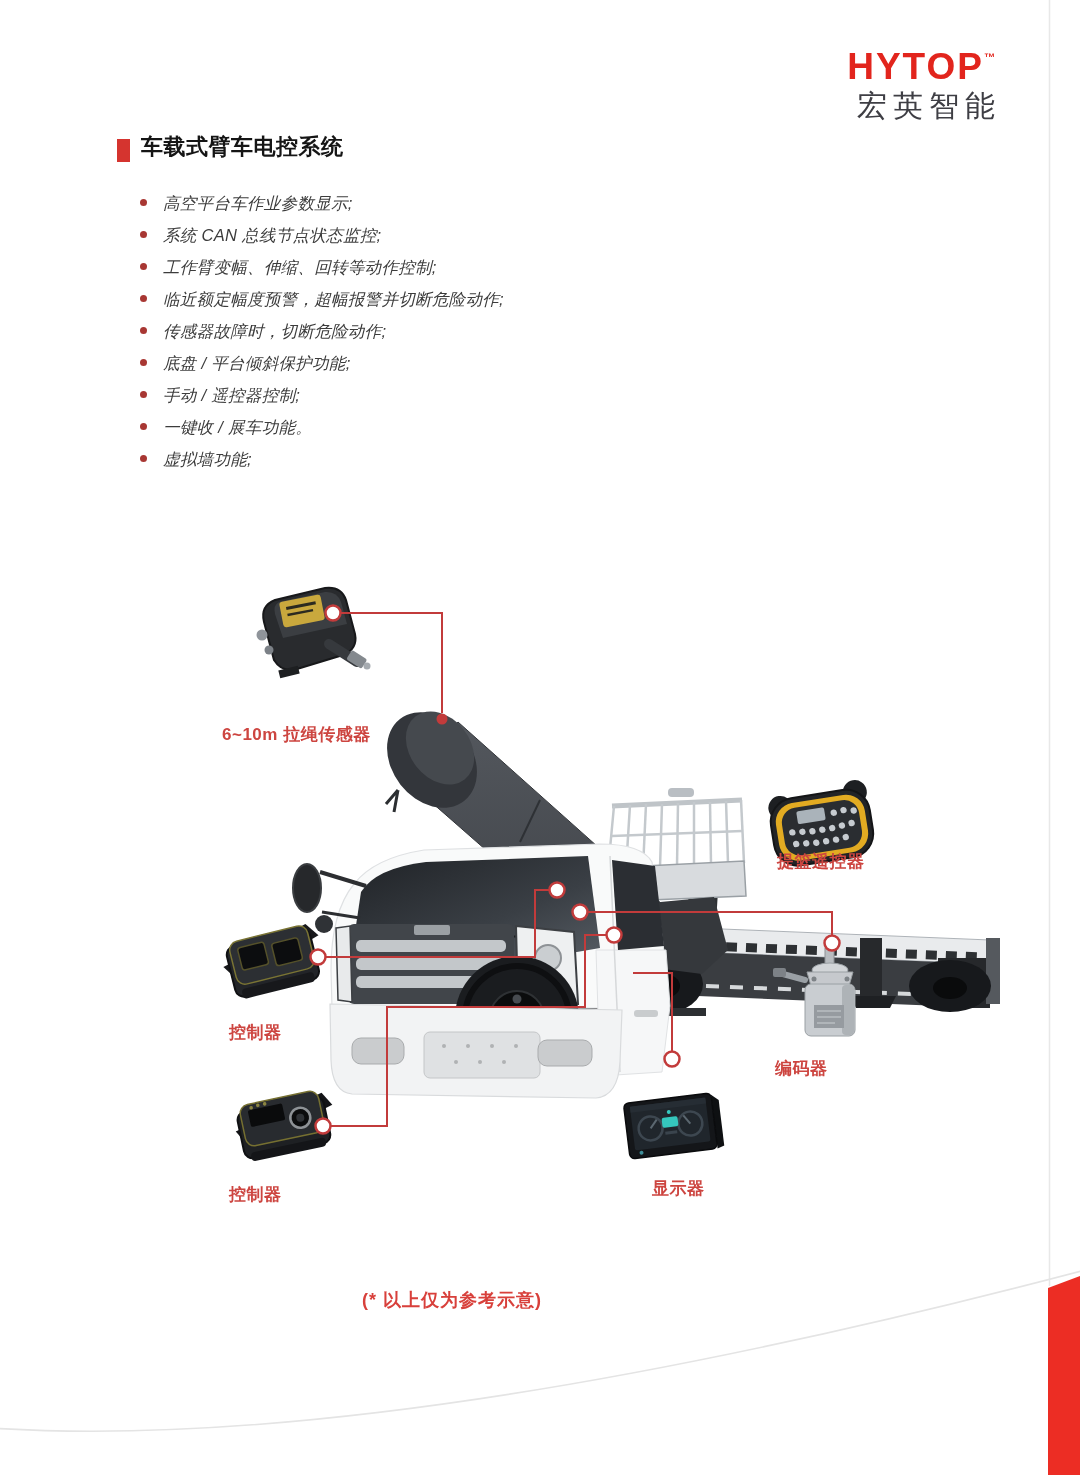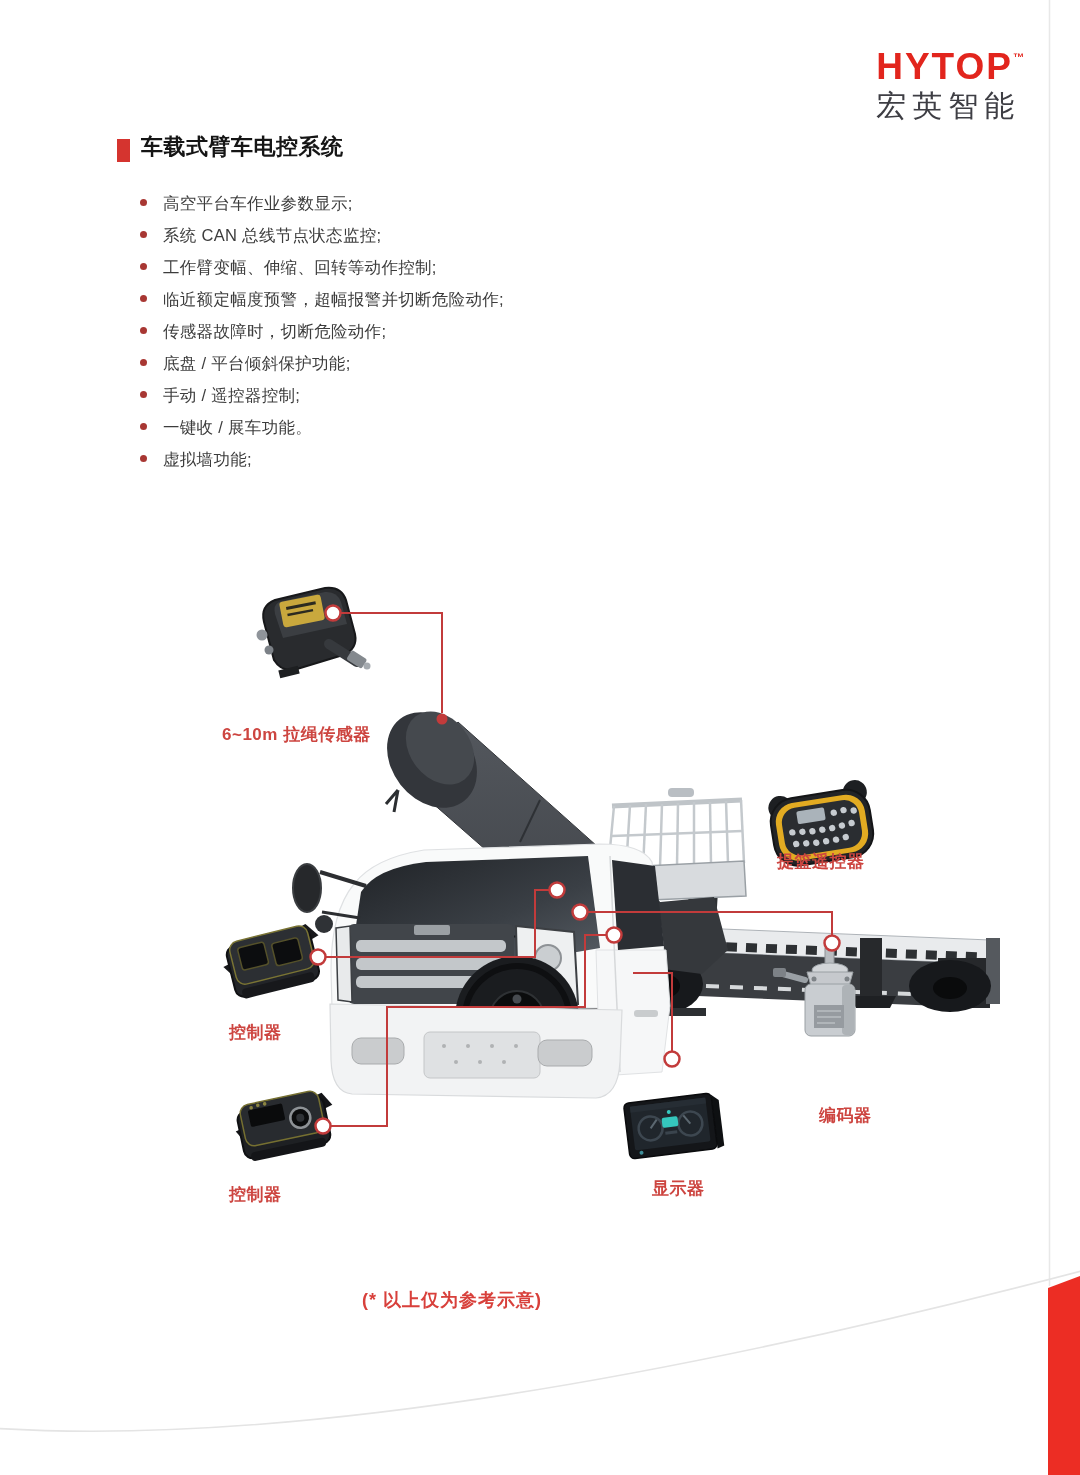--- a/index.html
+++ b/index.html
@@ -5,53 +5,53 @@
   html,body{margin:0;padding:0;}
   body{
     width:1080px;height:1475px;position:relative;overflow:hidden;
     background:#ffffff;font-family:"Liberation Sans","DejaVu Sans",sans-serif;
     -webkit-font-smoothing:antialiased;
   }
   .layer{position:absolute;left:0;top:0;width:1080px;height:1475px;}
   svg.diagram{position:absolute;left:0;top:0;}
 
   
-  .logo{position:absolute;top:48px;right:56px;line-height:1;}
+  .logo{position:absolute;top:48px;right:85px;text-align:right;line-height:1;}
   .logo .brand{
     font-size:37px;font-weight:bold;color:#e2251d;letter-spacing:2px;
     font-family:"Liberation Sans",sans-serif;
   }
   .logo .tm{font-size:11px;vertical-align:18px;color:#e2251d;font-weight:bold;letter-spacing:0;}
   .logo .sub{
     margin-top:6px;font-size:30px;font-weight:normal;color:#3e3e44;letter-spacing:6px;
     margin-right:-6px;
   }
 
   
   .title-row{position:absolute;left:117px;top:132px;display:flex;align-items:flex-end;}
   .title-marker{width:13px;height:23px;background:#d5342f;margin-right:11px;flex:0 0 auto;}
   .title-text{font-size:22px;font-weight:bold;color:#151515;letter-spacing:0.5px;}
 
   
-  .features{position:absolute;left:140px;top:193px;margin:0;padding:0;list-style:none;}
+  .features{position:absolute;left:140px;top:193px;margin:0;padding:0;list-style:none;font-style:italic;}
   .features li{display:flex;align-items:flex-start;margin-bottom:12px;height:20px;}
   .features .dot{
     width:7px;height:7px;border-radius:50%;background:#a83733;
     margin:6px 16px 0 0;flex:0 0 auto;
   }
   .features .ftext{font-size:16.5px;color:#3c3c3c;line-height:20px;letter-spacing:0.3px;}
 
   
   .dlabel{
     position:absolute;font-size:17px;font-weight:bold;color:#cd4540;
     white-space:nowrap;letter-spacing:0.5px;
   }
   #lbl-rope   {left:222px;top:723px;}
   #lbl-remote {left:777px;top:850px;}
-  #lbl-encoder{left:819px;top:1057px;margin-top:47px;}
+  #lbl-encoder{left:775px;top:1057px;}
   #lbl-ctrl1  {left:229px;top:1021px;}
   #lbl-ctrl2  {left:229px;top:1183px;}
   #lbl-display{left:652px;top:1177px;}
 
   
   .footnote{
     position:absolute;left:0;top:1288px;width:904px;text-align:center;
     font-size:18px;font-weight:bold;color:#d8403b;letter-spacing:1px;
   }
 </style>

